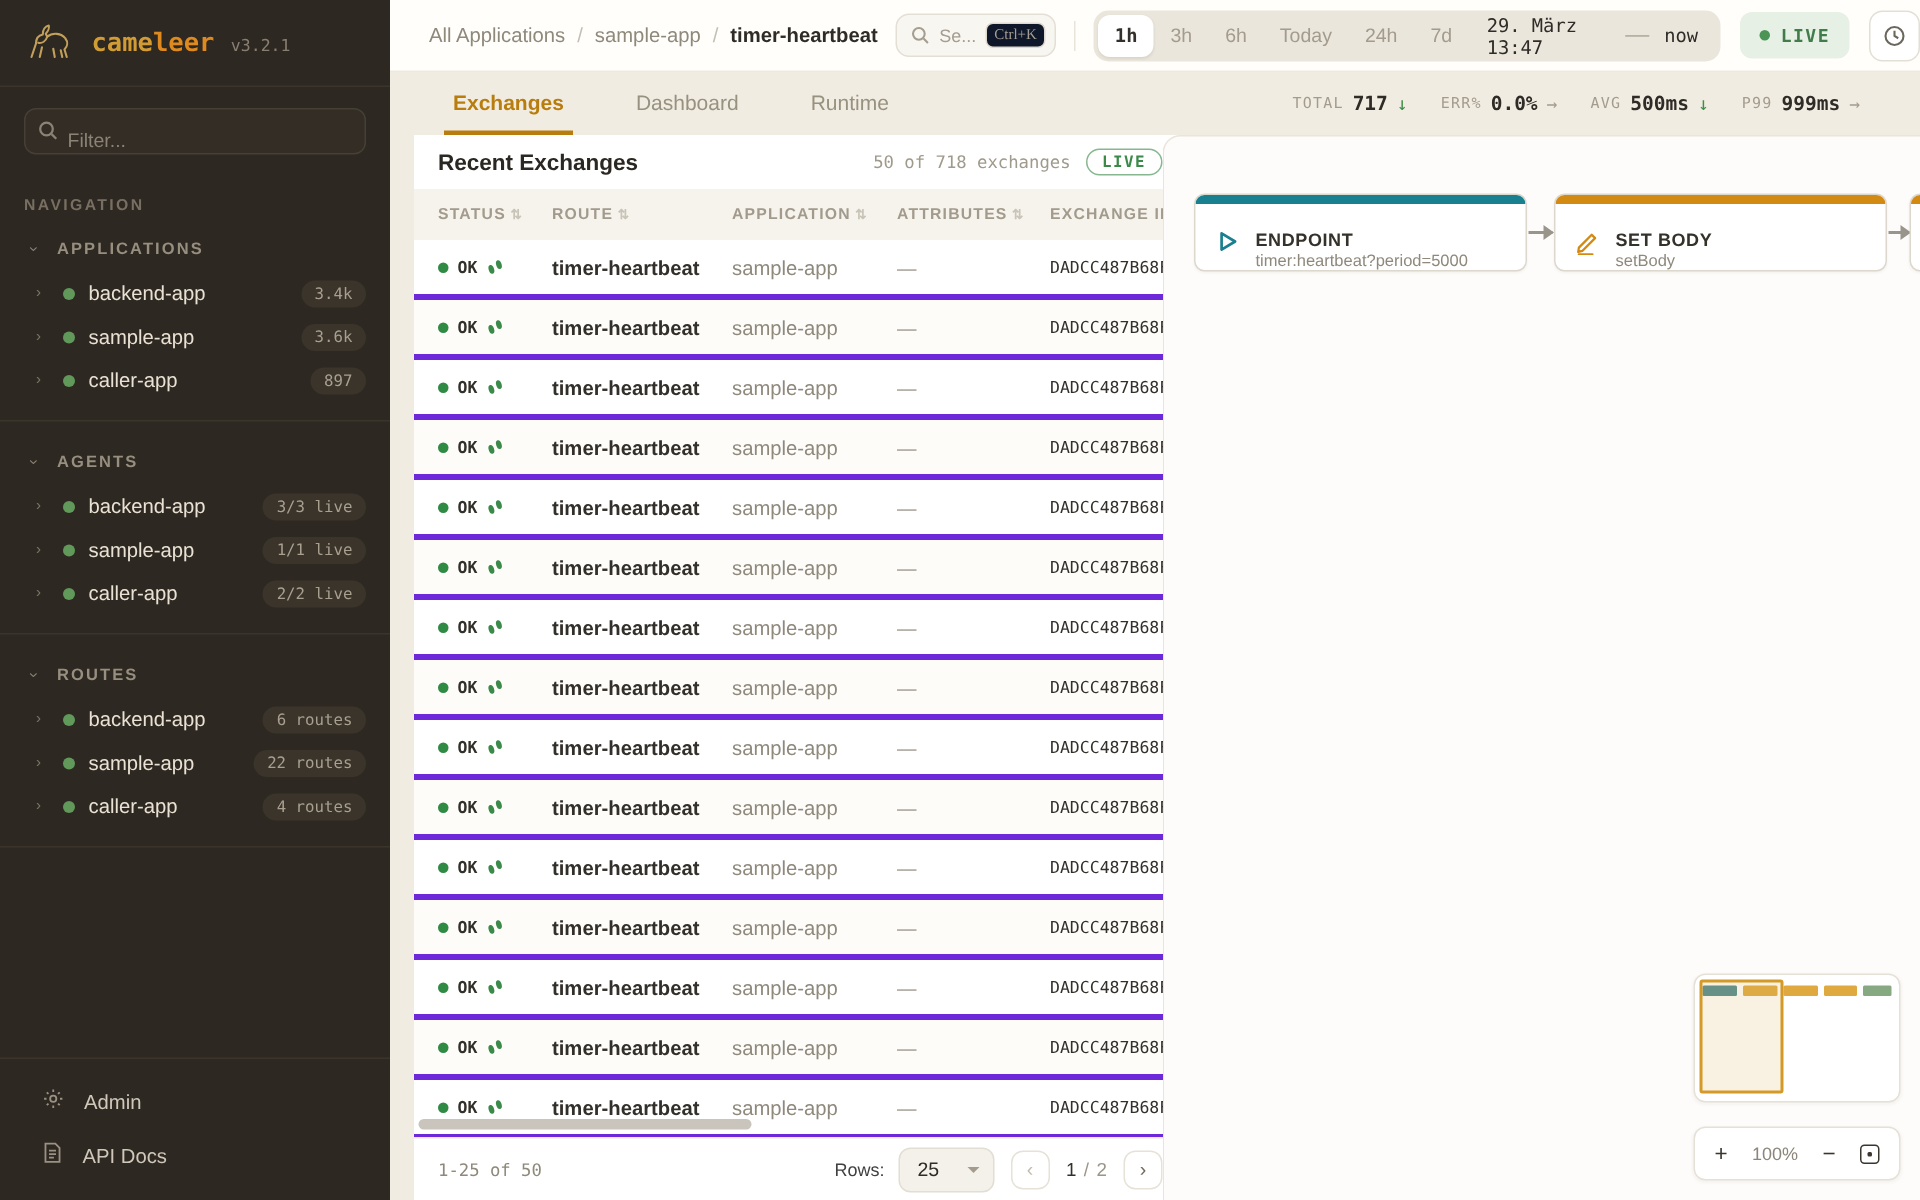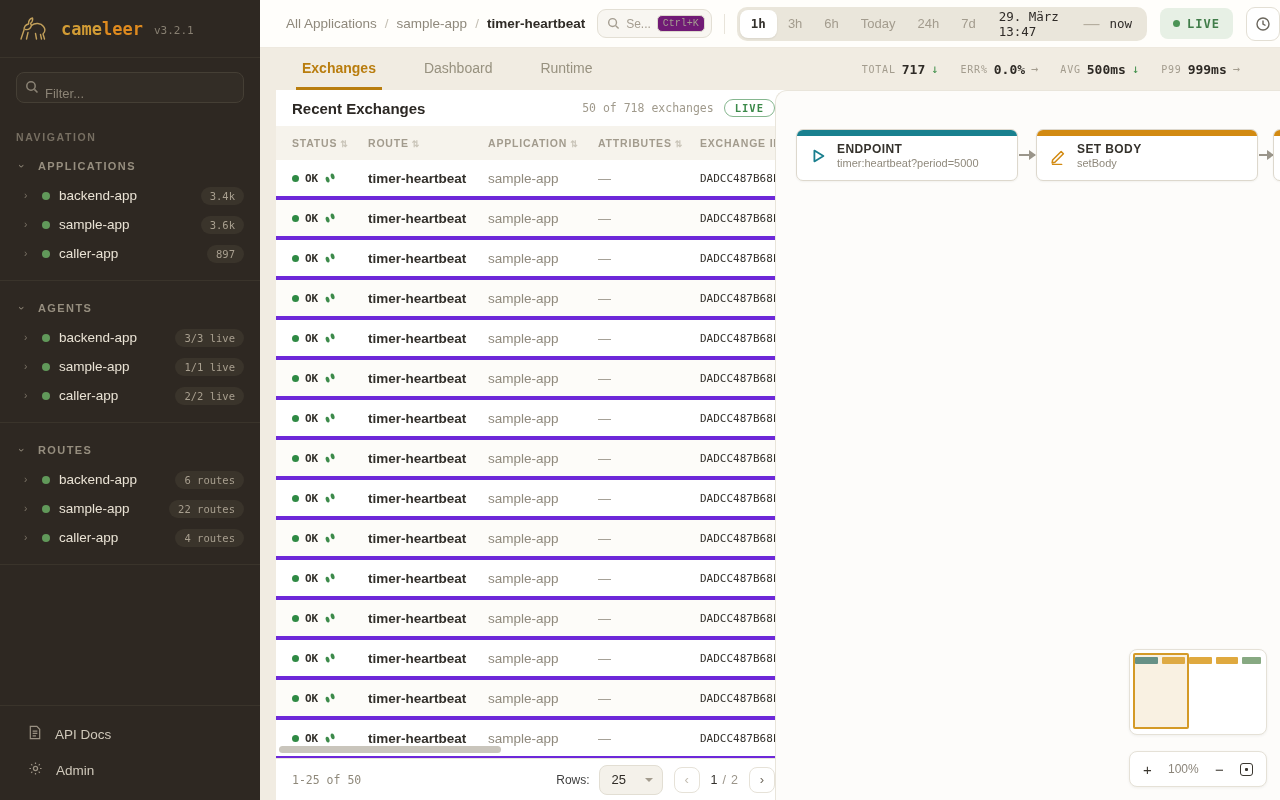--- a/index.html
+++ b/index.html
@@ -28,21 +28,21 @@
   #side-footer { position:absolute; left:0; right:0; bottom:0; border-top:1px solid #3a342b; padding:10px 0 12px; }
   .foot-item { display:flex; align-items:center; gap:13px; height:36px; padding-left:28px; color:#cfc8ba; font-size:13.5px; cursor:pointer; }
 
   
   #top-header { position:absolute; left:260px; top:0; width:1020px; height:48px; background:#fffefb; border-bottom:1px solid #eee9df; display:flex; align-items:center; }
   .crumbs { display:flex; align-items:center; gap:8px; margin-left:26px; font-size:13.5px; color:#8f897c; white-space:nowrap; }
   .crumb-sep { color:#c4bfb3; }
   .crumb-current { color:#2f2b26; font-weight:bold; }
   .search-box { display:flex; align-items:center; gap:6px; margin-left:12px; height:29px; border:1px solid #e3dfd4; background:#f8f6f1; border-radius:9px; padding:0 6px 0 9px; cursor:text; }
   .search-text { font-size:12px; color:#a49d90; }
-  .kbd { font-family:Liberation Mono, monospace; font-size:10px; color:#a49d90; border:1px solid #ddd9ce; background:#701a75; border-radius:5px; padding:2px 5px; }
+  .kbd { font-family:Liberation Serif, serif; font-size:10px; color:#a49d90; border:1px solid #ddd9ce; background:#0f172a; border-radius:5px; padding:2px 5px; }
   .hdr-div { width:1px; height:20px; background:#e8e4da; margin:0 12px; }
   .time-group { display:flex; align-items:center; background:#eae6db; border-radius:10px; padding:3px; height:34px; }
   .range-btn { height:28px; padding:0 11px; display:flex; align-items:center; font-size:13px; color:#a39c8e; border-radius:8px; cursor:pointer; }
   .range-btn.active { background:#ffffff; color:#33302b; font-weight:bold; box-shadow:0 1px 2px rgba(0,0,0,.08); font-family:"DejaVu Sans Mono", monospace; font-size:12.5px; }
   .date-text { font-family:"DejaVu Sans Mono", monospace; font-size:12.5px; color:#2f2b28; padding:0 8px 0 12px; }
   .date-sep { color:#b3ac9e; padding:0 2px; }
   .live-btn { display:flex; align-items:center; gap:7px; height:31px; margin-left:13px; background:#e7f0e5; border-radius:8px; padding:0 13px; cursor:pointer; }
   .live-dot { width:7px; height:7px; border-radius:50%; background:#4c9456; }
   .live-text { font-family:"DejaVu Sans Mono", monospace; font-size:12px; letter-spacing:1px; color:#417d4a; font-weight:bold; }
   .clock-btn { width:34px; height:34px; margin-left:13px; border:1px solid #e3dfd4; border-radius:9px; background:#fff; display:flex; align-items:center; justify-content:center; flex:none; cursor:pointer; }
@@ -90,21 +90,21 @@
   .pg-prev { color:#c2bcb0; }
   .pg-next { color:#6f695e; }
   .pg-pos { margin-left:11px; font-size:12.5px; color:#9b958a; display:flex; gap:5px; }
   .pg-cur { color:#33302b; }
 
   
   #diagram-pane { position:absolute; left:775px; top:90px; width:505px; height:710px; background:#fdfcfa; border-left:1px solid #e9e5db; border-top:1px solid #e9e5db; border-top-left-radius:12px; overflow:hidden; }
   .flow-node { position:absolute; width:222px; height:52px; background:#fff; border:1px solid #ddd8cd; border-radius:7px; box-shadow:0 1px 2px rgba(40,35,25,.05); overflow:hidden; }
   .node-bar { height:6px; width:100%; }
   .node-body { display:flex; align-items:center; gap:10px; padding:6px 12px 0 12px; }
-  .node-title { font-size:12px; font-weight:bold; letter-spacing:.4px; color:#35322c; }
+  .node-title { font-size:12px; font-weight:bold; letter-spacing:.4px; color:#35322c;margin-top:11px; }
   .node-sub { font-size:11px; color:#8f897c; margin-top:1px; }
   .flow-arrow { position:absolute; height:2px; background:#9a958a; }
   .flow-arrow::after { content:""; position:absolute; right:-1px; top:-4px; border-left:7px solid #9a958a; border-top:5px solid transparent; border-bottom:5px solid transparent; }
   #minimap { position:absolute; left:353px; top:558px; width:138px; height:86px; background:#fff; border:1px solid #e5e1d7; border-radius:8px; box-shadow:0 1px 3px rgba(40,35,25,.06); }
   .mm-bars { display:flex; gap:4px; padding:7px 5px 0 5px; }
   .mm-bar { height:7px; border-radius:1px; }
   .mm-bar:nth-child(1){width:26px;} .mm-bar:nth-child(2){width:25px;} .mm-bar:nth-child(3){width:25px;} .mm-bar:nth-child(4){width:25px;} .mm-bar:nth-child(5){width:21px;}
   #mm-viewport { position:absolute; left:3px; top:3px; width:56px; height:76px; border:2px solid #d49a27; background:rgba(222,178,96,.18); border-radius:2px; cursor:move; }
   #zoom-controls { position:absolute; left:353px; top:660px; width:138px; height:36px; background:#fff; border:1px solid #e5e1d7; border-radius:8px; box-shadow:0 1px 3px rgba(40,35,25,.06); display:flex; align-items:center; justify-content:space-between; padding:0 13px; }
   .zoom-glyph { font-size:15px; color:#3a362f; cursor:pointer; line-height:1; }
@@ -208,35 +208,35 @@
     <span class="item-chev">›</span>
       <span class="dot"></span>
     <span class="item-name">caller-app</span>
     <span class="badge">4 routes</span>
   </div>
   <div class="side-div"></div>
 
   <div id="side-footer">
     <div class="foot-item">
       <span>
+        <svg width="15" height="15" viewBox="0 0 16 16" fill="none" stroke="#9a9183" stroke-width="1.3">
+            <circle cx="8" cy="8" r="2.2"></circle>
+            <path d="M8 1.5 V3.2 M8 12.8 V14.5 M1.5 8 H3.2 M12.8 8 H14.5 M3.4 3.4 L4.6 4.6 M11.4 11.4 L12.6 12.6 M12.6 3.4 L11.4 4.6 M4.6 11.4 L3.4 12.6"></path>
+          </svg>
+      </span>
+      <span>Admin</span>
+    </div>
+    <div class="foot-item">
+      <span>
         <svg width="14" height="15" viewBox="0 0 14 16" fill="none" stroke="#9a9183" stroke-width="1.3">
             <path d="M2 1.5 H9 L12 4.5 V14.5 H2 Z"></path>
             <path d="M4.5 6.5 H9.5 M4.5 9 H9.5 M4.5 11.5 H8"></path>
           </svg>
       </span>
       <span>API Docs</span>
-    </div>
-    <div class="foot-item">
-      <span>
-        <svg width="15" height="15" viewBox="0 0 16 16" fill="none" stroke="#9a9183" stroke-width="1.3">
-            <circle cx="8" cy="8" r="2.2"></circle>
-            <path d="M8 1.5 V3.2 M8 12.8 V14.5 M1.5 8 H3.2 M12.8 8 H14.5 M3.4 3.4 L4.6 4.6 M11.4 11.4 L12.6 12.6 M12.6 3.4 L11.4 4.6 M4.6 11.4 L3.4 12.6"></path>
-          </svg>
-      </span>
-      <span>Admin</span>
     </div>
   </div>
 </div>
 
 <div id="top-header">
   <div class="crumbs">
     <span>All Applications</span>
     <span class="crumb-sep">/</span>
     <span>sample-app</span>
     <span class="crumb-sep">/</span>

